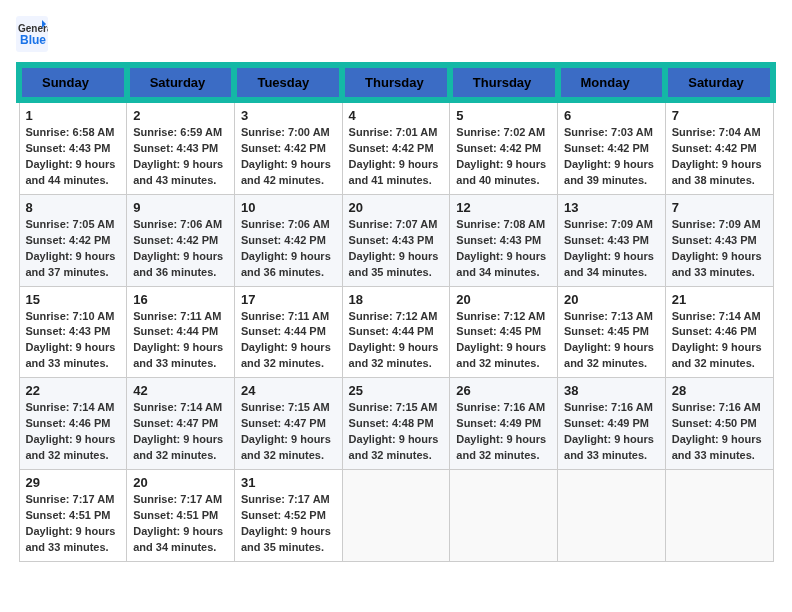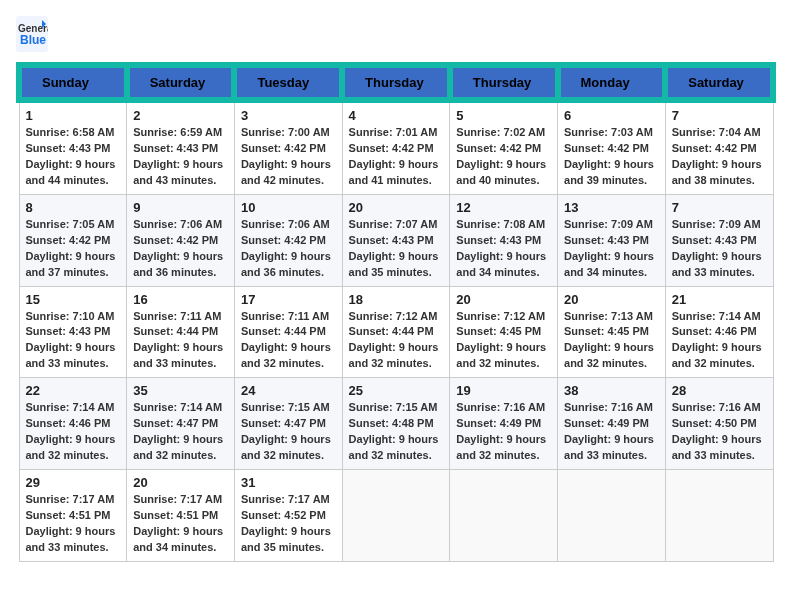--- a/index.html
+++ b/index.html
@@ -195,33 +195,33 @@
           <span class="day-number">21</span>
           <div class="day-detail">Sunrise: 7:14 AM<br>Sunset: 4:46 PM<br>Daylight: 9 hours and 32 minutes.</div>
         </td>
       </tr>
       <tr>
         <td>
           <span class="day-number">22</span>
           <div class="day-detail">Sunrise: 7:14 AM<br>Sunset: 4:46 PM<br>Daylight: 9 hours and 32 minutes.</div>
         </td>
         <td>
-          <span class="day-number">35</span>
+          <span class="day-number">42</span>
           <div class="day-detail">Sunrise: 7:14 AM<br>Sunset: 4:47 PM<br>Daylight: 9 hours and 32 minutes.</div>
         </td>
         <td>
           <span class="day-number">24</span>
           <div class="day-detail">Sunrise: 7:15 AM<br>Sunset: 4:47 PM<br>Daylight: 9 hours and 32 minutes.</div>
         </td>
         <td>
           <span class="day-number">25</span>
           <div class="day-detail">Sunrise: 7:15 AM<br>Sunset: 4:48 PM<br>Daylight: 9 hours and 32 minutes.</div>
         </td>
         <td>
-          <span class="day-number">19</span>
+          <span class="day-number">26</span>
           <div class="day-detail">Sunrise: 7:16 AM<br>Sunset: 4:49 PM<br>Daylight: 9 hours and 32 minutes.</div>
         </td>
         <td>
           <span class="day-number">38</span>
           <div class="day-detail">Sunrise: 7:16 AM<br>Sunset: 4:49 PM<br>Daylight: 9 hours and 33 minutes.</div>
         </td>
         <td>
           <span class="day-number">28</span>
           <div class="day-detail">Sunrise: 7:16 AM<br>Sunset: 4:50 PM<br>Daylight: 9 hours and 33 minutes.</div>
         </td>

